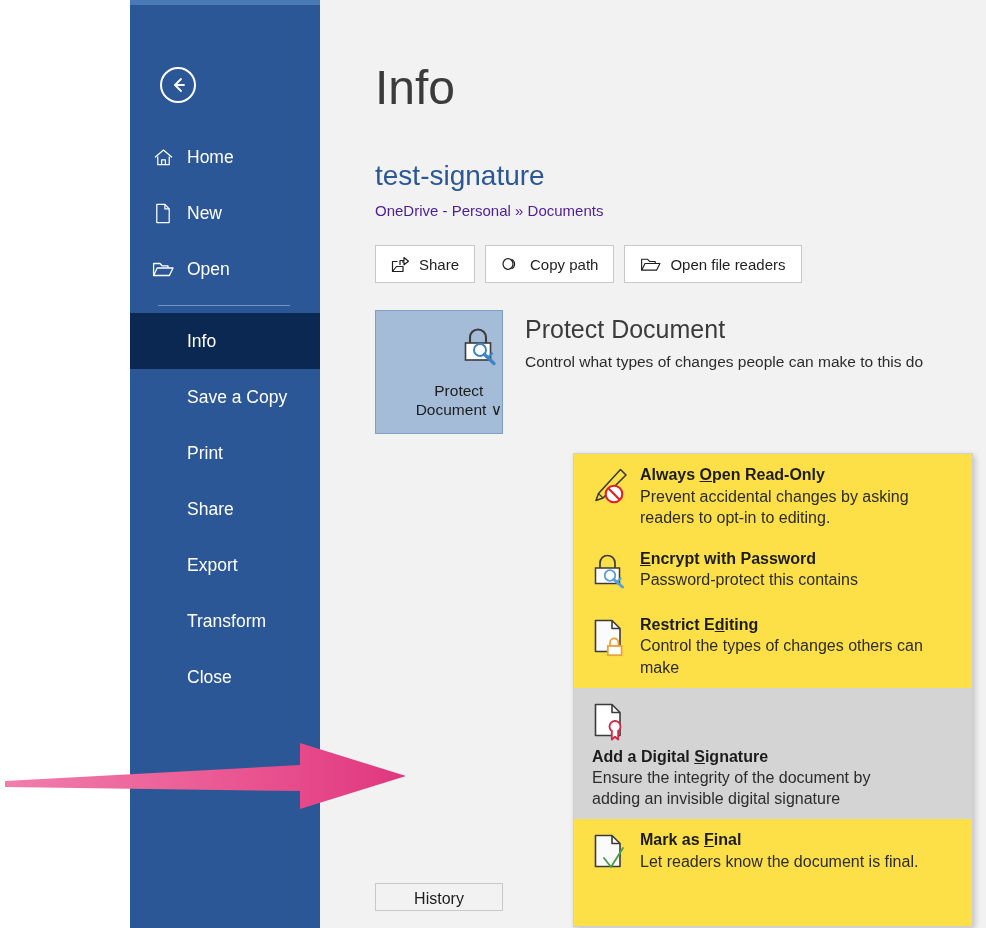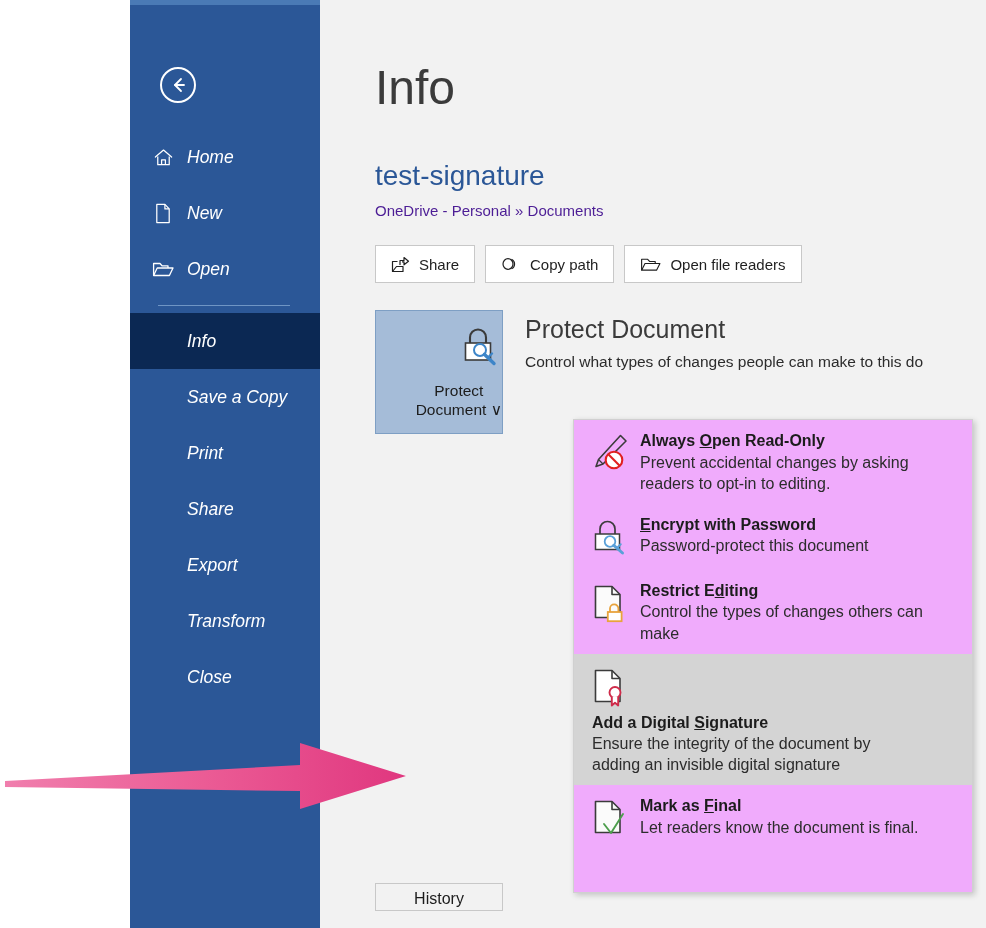--- a/index.html
+++ b/index.html
@@ -26,21 +26,21 @@
     position: absolute; left: 0; top: 5px; width: 190px; height: 923px;
     background: #2b5797;
   }
   .back-btn {
     position: absolute; left: 30px; top: 62px;
     width: 36px; height: 36px; border: 2px solid #ffffff; border-radius: 50%;
     display: flex; align-items: center; justify-content: center;
   }
   .back-btn svg { display:block; }
 
-  .nav-list { position: absolute; left: 0; top: 124px; width: 190px; font-style: italic; }
+  .nav-list { position: absolute; left: 0; top: 124px; width: 190px; }
   .nav-item {
     position: relative; height: 56px; display: flex; align-items: center;
     color: #ffffff; font-size: 17.5px; font-weight: 400;
   }
   .nav-item .ico {
     position: absolute; left: 22px; top: 50%; transform: translateY(-50%);
     width: 22px; height: 22px; display: flex; align-items: center; justify-content: center;
   }
   .nav-item .lbl { position: absolute; left: 57px; white-space: nowrap; }
   .nav-item.noicon .lbl { left: 57px; }
@@ -108,23 +108,23 @@
   .history-btn {
     position: absolute; left: 55px; top: 878px;
     width: 128px; height: 28px;
     background: #f2f2f2; border: 1px solid #c8c8c8;
     display: flex; align-items: flex-start; justify-content: center;
     font-size: 16px; color: #1c1c1c; padding-top: 6px;
   }
 
   
   .menu {
-    position: absolute; left: 253px; top: 414px;
+    position: absolute; left: 253px; top: 448px;
     width: 400px; height: 474px;
-    background: #f0abfc;
+    background: #fde047;
     border: 1px solid #d0d0d0;
     box-shadow: 2px 2px 6px rgba(0,0,0,0.20);
     z-index: 20;
   }
   .menu-item {
     position: relative; display: flex; align-items: flex-start;
     padding: 10px 14px 10px 12px; min-height: 64px;
   }
   .menu-item.hover { background: #d4d4d4; flex-direction: column; }
   .menu-item .mico {
@@ -313,21 +313,21 @@
             <svg width="42" height="42" viewBox="0 0 42 42">
               <path d="M11 18 V13 A7.5 7.5 0 0 1 26 13 V18" fill="none" stroke="#3b3b3b" stroke-width="1.7"></path>
               <rect x="6.5" y="18" width="24" height="15.5" fill="#ffffff" stroke="#3b3b3b" stroke-width="1.5"></rect>
               <circle cx="21" cy="25.5" r="5.3" fill="#ffffff" stroke="#5aa0d8" stroke-width="1.8"></circle>
               <path d="M24.8 29.3 L33.5 37" stroke="#5aa0d8" stroke-width="3" stroke-linecap="round"></path>
               <path d="M29 31 L31.7 28.3" stroke="#5aa0d8" stroke-width="2.1" stroke-linecap="round"></path>
             </svg>
           </span>
           <span class="mtext">
             <span class="mtitle"><span></span><u>E</u><span>ncrypt with Password</span></span>
-            <span class="mdesc" style="display:block;">Password-protect this document</span>
+            <span class="mdesc" style="display:block;">Password-protect this contains</span>
           </span>
         </div>
 
         <div class="menu-item">
           <span class="mico">
             <svg width="42" height="42" viewBox="0 0 42 42">
               <path d="M6.5 4.5 H23 L31 12.5 V35.5 H6.5 Z" fill="#fbfbfb" stroke="#3b3b3b" stroke-width="1.6" stroke-linejoin="round"></path>
               <path d="M23 4.5 V12.5 H31" fill="none" stroke="#3b3b3b" stroke-width="1.6" stroke-linejoin="round"></path>
               <path d="M21 30 V26.5 A4.2 4.2 0 0 1 29.4 26.5 V30" fill="none" stroke="#e8a33d" stroke-width="1.8"></path>
               <rect x="18.8" y="30" width="13.8" height="9.2" fill="#ffffff" stroke="#e8a33d" stroke-width="1.8"></rect>

